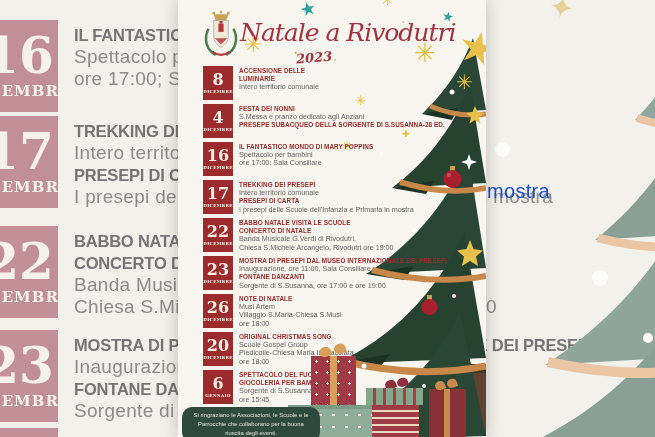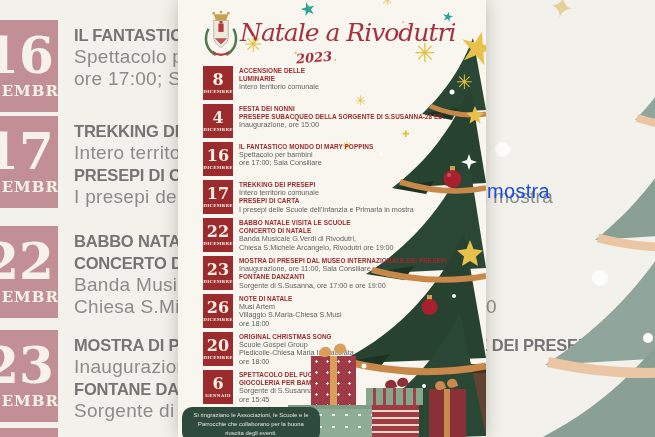--- a/index.html
+++ b/index.html
@@ -265,24 +265,24 @@
 
         <div class="event-row">
           <div class="date-box">
             <span class="day">4</span>
             <span class="month">DICEMBRE</span>
           </div>
           <div class="event-lines">
 
               <div class="ln ln-title">FESTA DEI NONNI</div>
 
+              <div class="ln ln-detail">S.Messa e pranzo dedicato agli Anziani</div>
 
               <div class="ln ln-title">PRESEPE SUBACQUEO DELLA SORGENTE DI S.SUSANNA-28 ED.</div>
 
-              <div class="ln ln-detail">Inaugurazione, ore 15:00</div>
             </div>
         </div>
 
         <div class="event-row">
           <div class="date-box">
             <span class="day">16</span>
             <span class="month">DICEMBRE</span>
           </div>
           <div class="event-lines">
 

